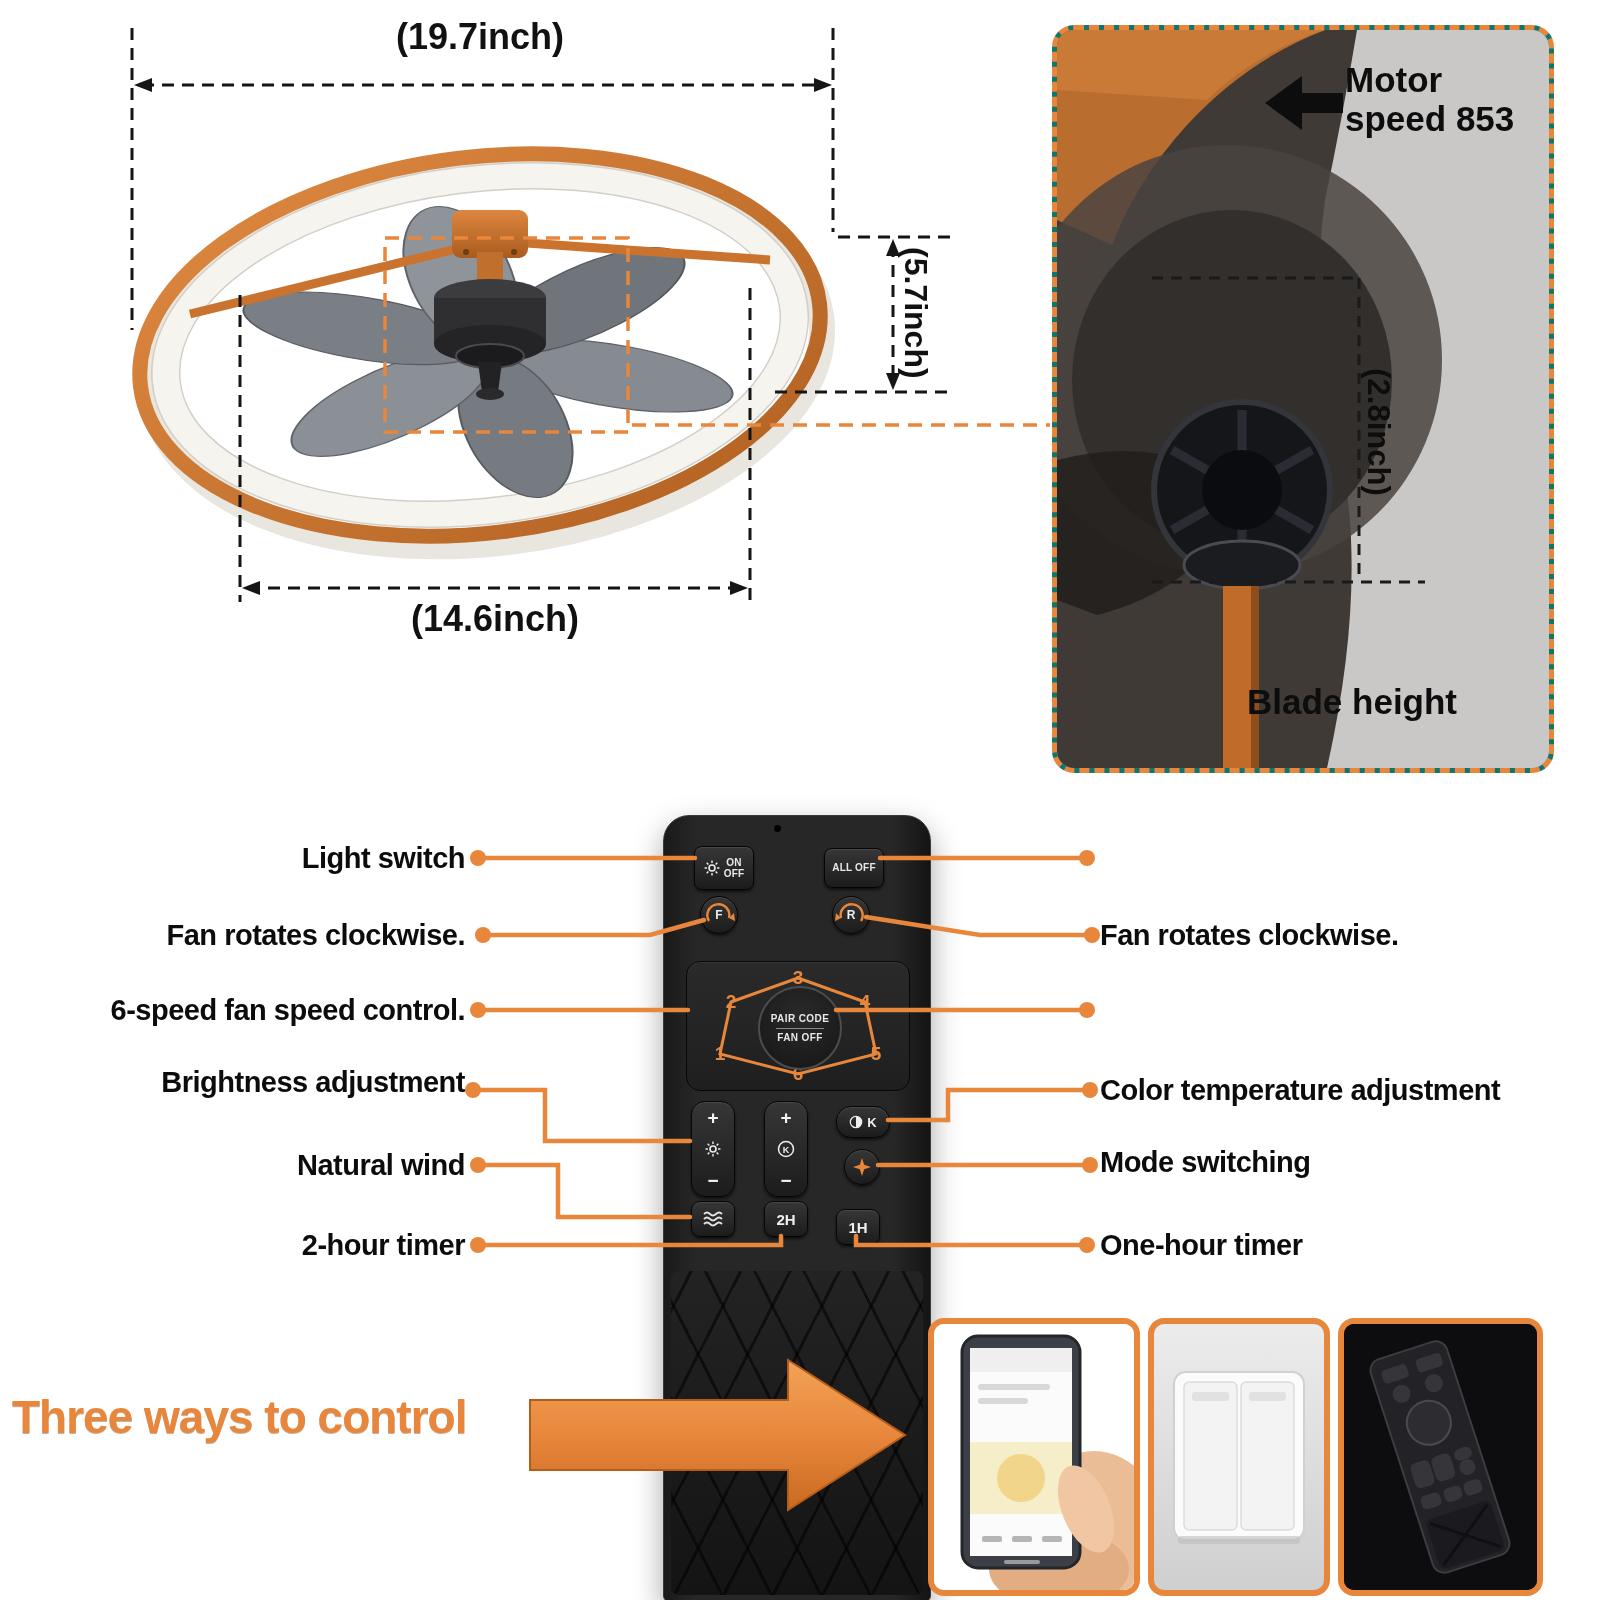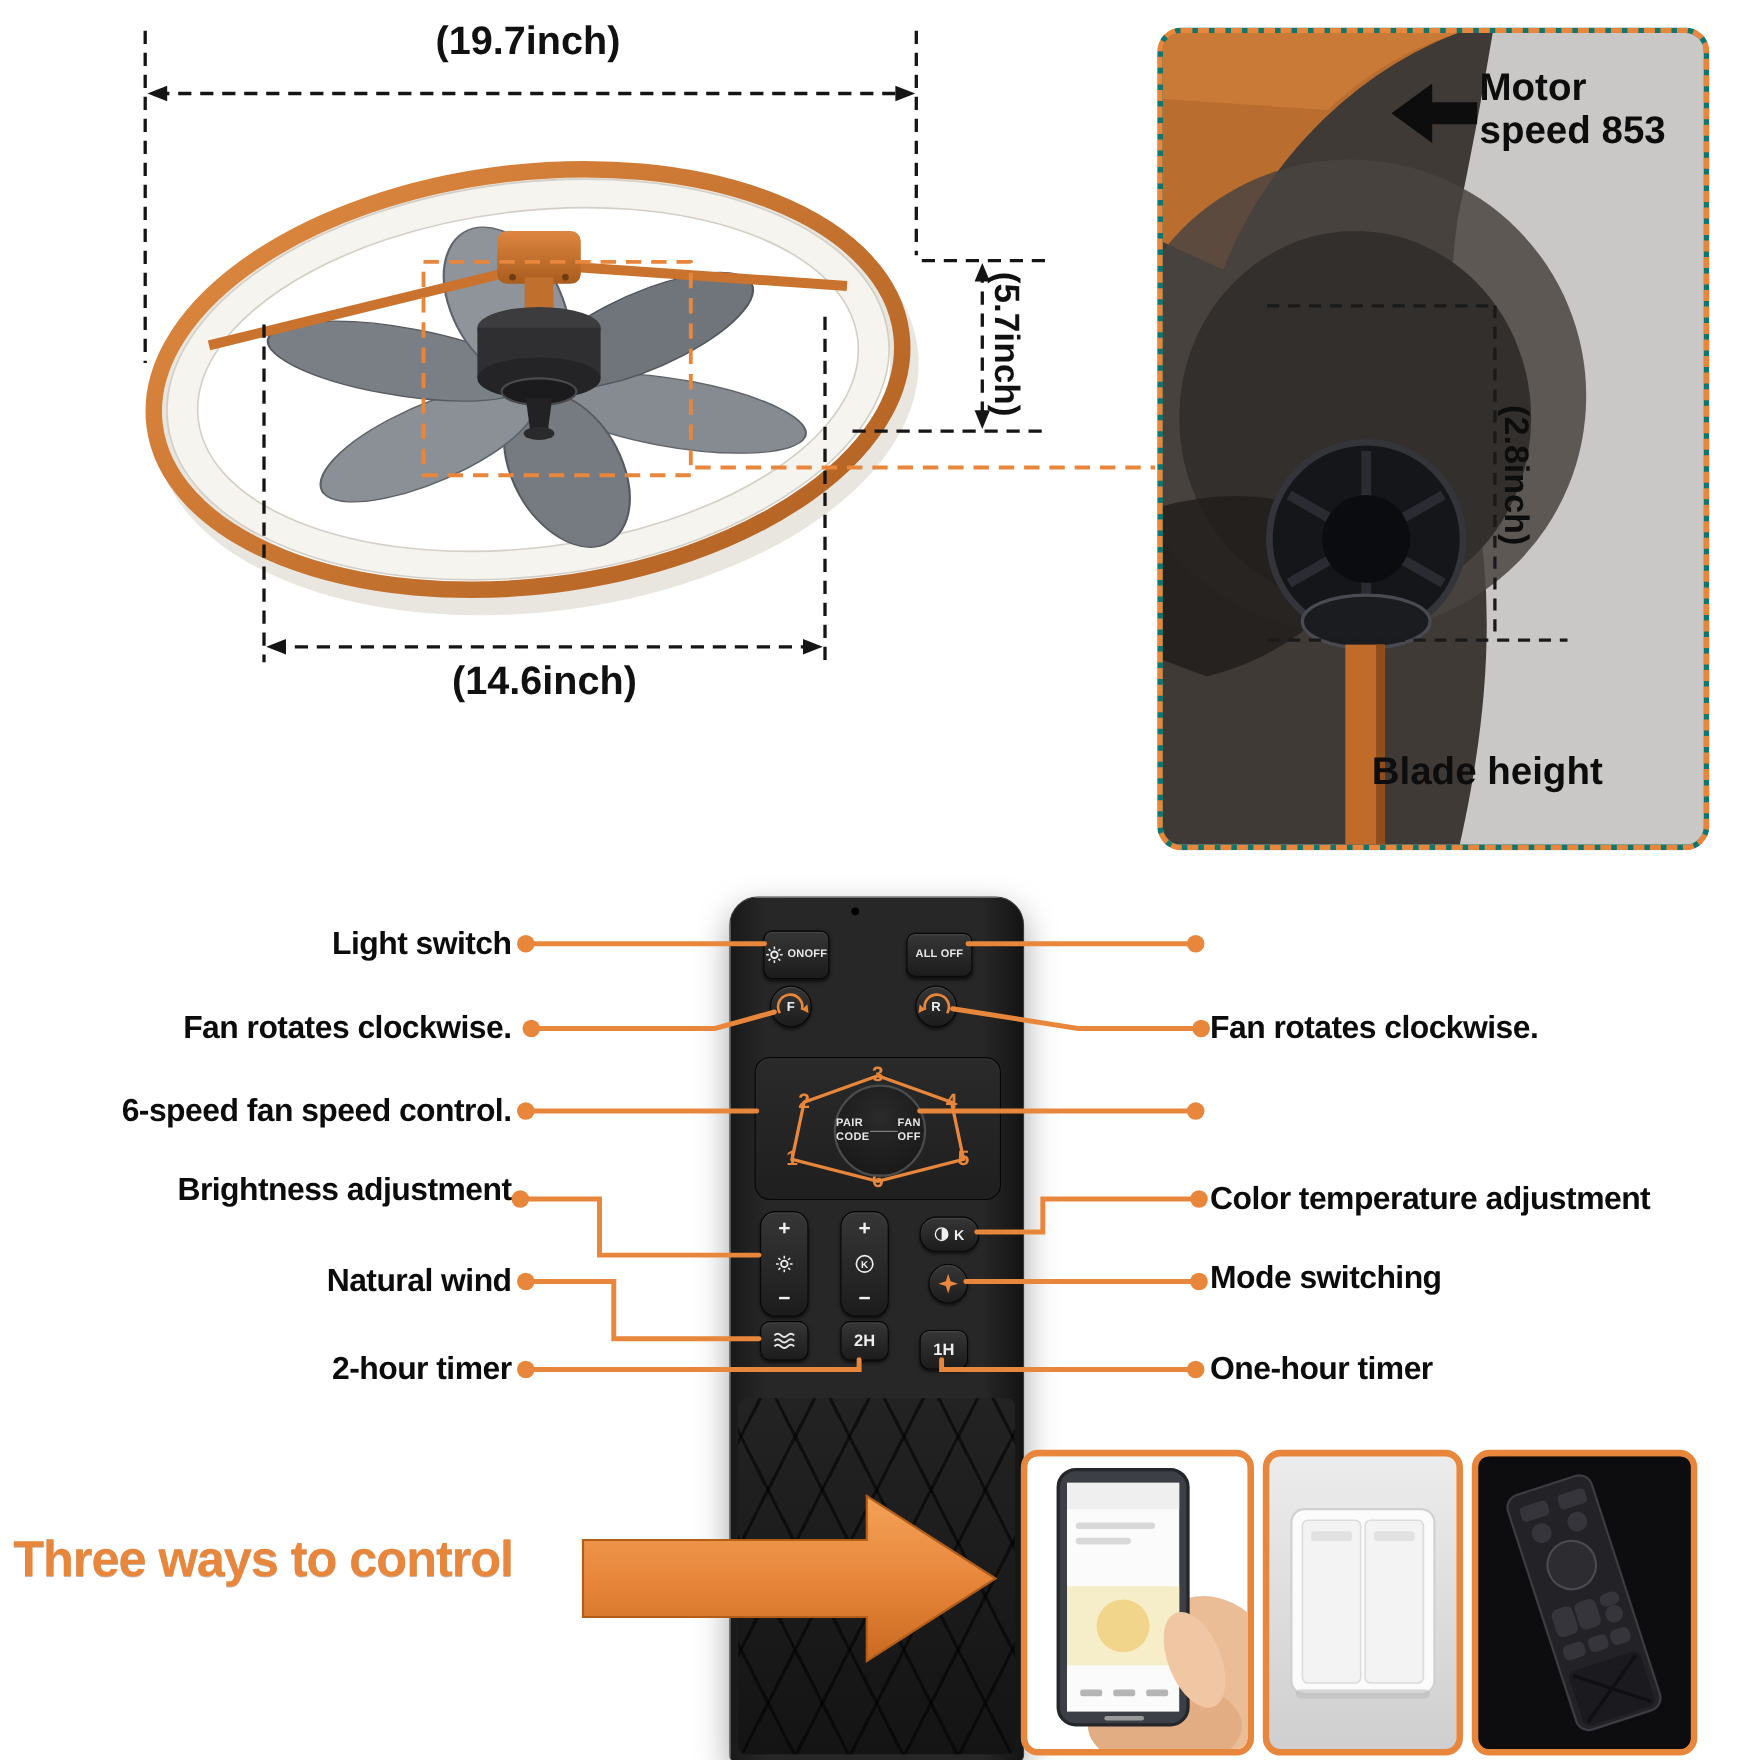--- a/index.html
+++ b/index.html
@@ -35,21 +35,21 @@
   .round{border-radius:50%;}
   .rocker{flex-direction:column;justify-content:space-between;padding:6px 0;border-radius:14px;}
   .rocker .pm{font-size:19px;font-weight:700;line-height:1;color:#f2f2f2;}
   #keypad{position:absolute;left:22px;top:145px;width:222px;height:128px;border-radius:14px;
     background:linear-gradient(180deg,#2a2a2a,#1f1f1f);border:1px solid #070707;
     box-shadow:inset 0 1px 1px rgba(255,255,255,.07);}
   .speed-num{position:absolute;width:24px;height:24px;line-height:24px;text-align:center;
     color:#e8873c;font-size:19px;font-weight:700;z-index:3;}
   #pair-circle{position:absolute;left:71px;top:24px;width:80px;height:80px;border-radius:50%;
     background:radial-gradient(circle at 50% 35%,#2a2a2a,#151515);border:2px solid #4c4c4c;
-    display:flex;flex-direction:row;align-items:center;justify-content:center;z-index:3;}
+    display:flex;flex-direction:column;align-items:center;justify-content:center;z-index:3;}
   #pair-circle .tiny{font-size:10px;font-weight:700;color:#e8e8e8;letter-spacing:.4px;line-height:1.2;}
   #pair-circle .divider{width:48px;height:1px;background:#8a8a8a;margin:3px 0;}
   .tinytxt{font-size:10px;font-weight:700;letter-spacing:.2px;color:#e8e8e8;line-height:1.15;text-align:center;}
   #grip{position:absolute;left:7px;right:7px;top:455px;bottom:6px;border-radius:8px;
     background:
       repeating-linear-gradient(63deg,rgba(0,0,0,.55) 0 3px,transparent 3px 44px),
       repeating-linear-gradient(-63deg,rgba(0,0,0,.55) 0 3px,transparent 3px 44px),
       linear-gradient(180deg,#232323,#141414);}
   #mic-hole{position:absolute;left:110px;top:9px;width:7px;height:7px;border-radius:50%;background:#000;}
 
@@ -195,21 +195,21 @@
           <line x1="8" y1="0.5" x2="8" y2="3"></line>
             <line x1="8" y1="13" x2="8" y2="15.5"></line>
           <line x1="0.5" y1="8" x2="3" y2="8"></line>
             <line x1="13" y1="8" x2="15.5" y2="8"></line>
           <line x1="2.7" y1="2.7" x2="4.4" y2="4.4"></line>
             <line x1="11.6" y1="11.6" x2="13.3" y2="13.3"></line>
           <line x1="13.3" y1="2.7" x2="11.6" y2="4.4"></line>
             <line x1="4.4" y1="11.6" x2="2.7" y2="13.3"></line>
         </g>
       </svg>
-      <span style="display:flex;">
+      <span style="display:flex;flex-direction:column;">
         <span class="tinytxt">ON</span>
         <span class="tinytxt">OFF</span>
       </span>
     </div>
 
     <div class="rbtn" style="left:160px;top:32px;width:58px;height:38px;">
       <span class="tinytxt">ALL OFF</span>
     </div>
 
     <div class="rbtn round" style="left:36px;top:80px;width:36px;height:36px;">

